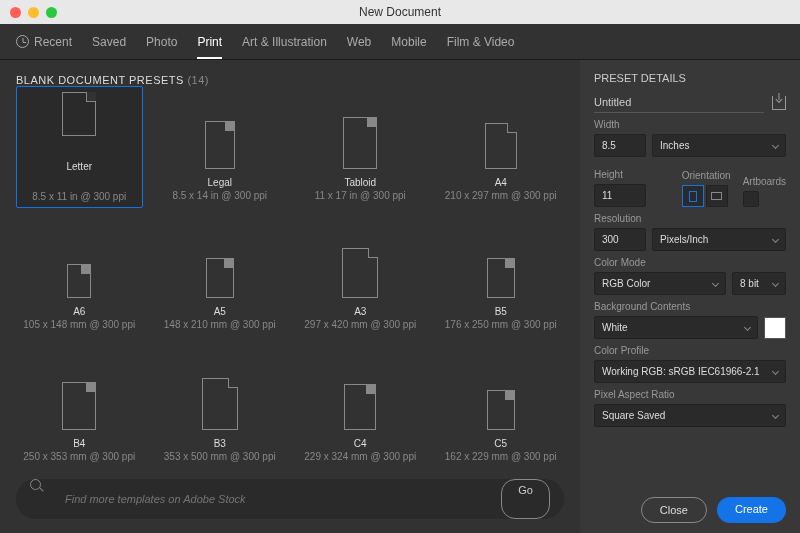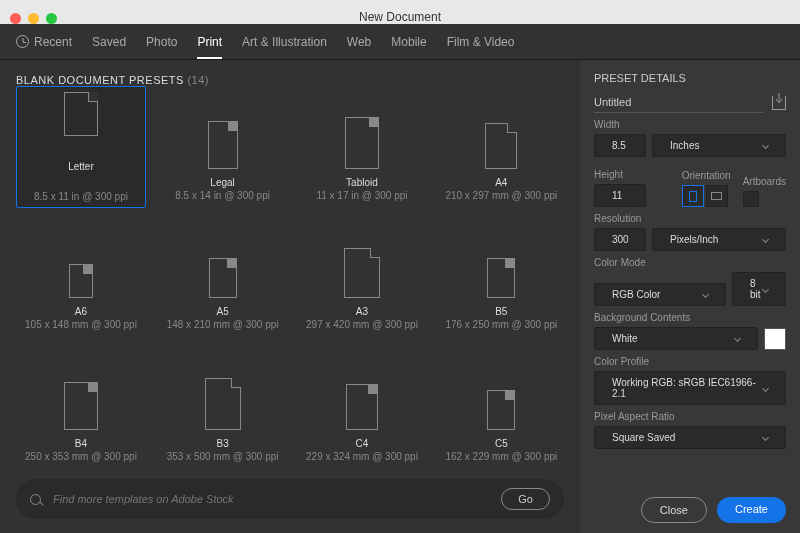--- a/index.html
+++ b/index.html
@@ -1,47 +1,47 @@
 <!DOCTYPE html>
 <html><head>
 <meta charset="utf-8">
 <style>
   *{box-sizing:border-box;margin:0;padding:0;font-family:-apple-system,BlinkMacSystemFont,"Segoe UI",sans-serif}
   body{background:#323232;color:#ccc;width:800px;height:533px;overflow:hidden;font-size:11px}
-  .titlebar{height:24px;background:#e8e8e8;display:flex;align-items:flex-end;position:relative}
+  .titlebar{height:24px;background:#e8e8e8;display:flex;align-items:center;position:relative}
   .traffic{display:flex;gap:7px;padding-left:10px}
   .tl{width:11px;height:11px;border-radius:50%}
   .tl.r{background:#ff5f57}.tl.y{background:#febc2e}.tl.g{background:#28c840}
   .title{position:absolute;left:50%;transform:translateX(-50%);color:#333;font-size:12px;font-weight:500}
   .tabs{height:36px;background:#323232;display:flex;align-items:center;padding:0 16px;gap:20px;border-bottom:1px solid #1a1a1a}
   .tab{color:#aaa;font-size:12px;cursor:pointer;padding:10px 0;display:flex;align-items:center;gap:5px}
   .tab.active{color:#fff;border-bottom:2px solid #fff;padding-bottom:8px}
   .main{display:flex;height:calc(533px - 60px)}
   .left{flex:1;padding:14px 16px;display:flex;flex-direction:column;overflow:hidden}
   .section-h{font-size:11px;letter-spacing:.5px;color:#ddd;}
   .section-h .cnt{color:#888}
   .grid{display:grid;grid-template-columns:repeat(4,1fr);gap:10px 14px;flex:1;overflow:hidden}
   .preset{display:flex;flex-direction:column;align-items:center;justify-content:flex-end;padding:8px 4px 6px;cursor:pointer;border:1px dashed transparent;border-radius:2px}
   .preset.sel{border-color:#1473e6}
   .pg{border:1px solid #888;position:relative;margin-bottom:8px}
   .pg .fold{position:absolute;top:-1px;right:-1px;width:10px;height:10px;border-left:1px solid #888;border-bottom:1px solid #888;background:#323232}
   .pg .fold.f{background:#888}
   .pname{font-size:10px;color:#ddd;margin-bottom:2px}
   .pdim{font-size:10px;color:#888;white-space:nowrap}
-  .search{height:40px;background:#2a2a2a;border-radius:20px;margin-top:10px;display:flex;align-items:center;padding:0 14px;gap:12px}
+  .search{height:40px;background:#2a2a2a;border-radius:20px;margin-top:10px;display:flex;padding:0 14px;gap:24px}
   .search input{flex:1;background:none;border:none;color:#aaa;font-style:italic;font-size:11px;outline:none}
   .go{border:1px solid #888;border-radius:14px;padding:4px 16px;color:#ccc;cursor:pointer;font-size:11px}
   .right{width:220px;background:#383838;padding:12px 14px;font-size:10px;overflow:hidden}
   .rh{font-size:11px;color:#ccc;margin-bottom:8px}
   .namef{display:flex;align-items:center;}
   .namef input{flex:1;background:none;border:none;border-bottom:1px solid #555;color:#ccc;padding:4px 0;font-size:11px;outline:none}
   .lbl{color:#999;font-size:10px;margin:6px 0 4px;display:block}
   .row{display:flex;gap:6px;align-items:flex-end}
   .fld{display:flex;flex-direction:column;flex:1}
-  .inp,.sel{background:#2a2a2a;border:1px solid #222;color:#ddd;padding:5px 17px;font-size:10px;border-radius:2px}
+  .inp,.sel{background:#2a2a2a;border:1px solid #222;color:#ddd;padding:5px 7px;font-size:10px;border-radius:2px}
   .inp{width:52px}
   .sel{display:flex;justify-content:space-between;align-items:center;cursor:pointer;flex:1}
   .chev{border:solid #888;border-width:0 1px 1px 0;padding:2px;transform:rotate(45deg);display:inline-block}
   .orient{display:flex;gap:2px}
   .obtn{width:22px;height:22px;background:#2a2a2a;border:1px solid #222;display:flex;align-items:center;justify-content:center;cursor:pointer}
   .obtn.on{border-color:#1473e6}
   .orect{border:1px solid #888}
   .obtn.on .orect{border-color:#1473e6}
   .chk{width:16px;height:16px;background:#2a2a2a;border:1px solid #222;border-radius:2px}
   .adv{display:flex;align-items:center;gap:4px;margin:10px 0 6px;color:#ccc;cursor:pointer}

